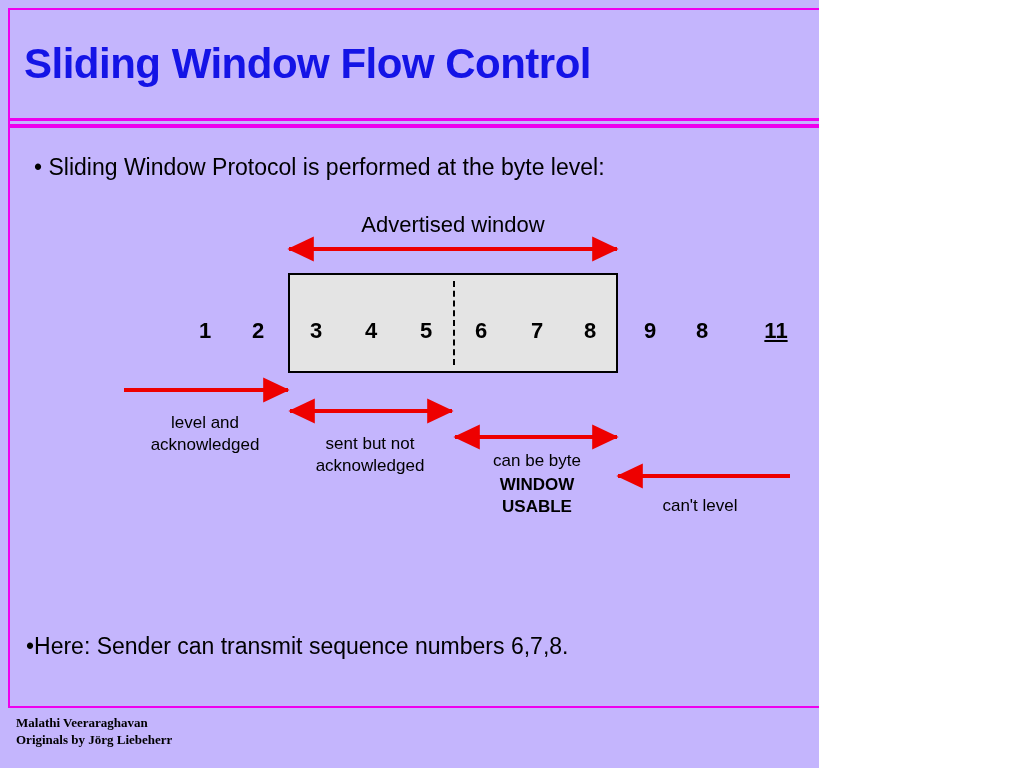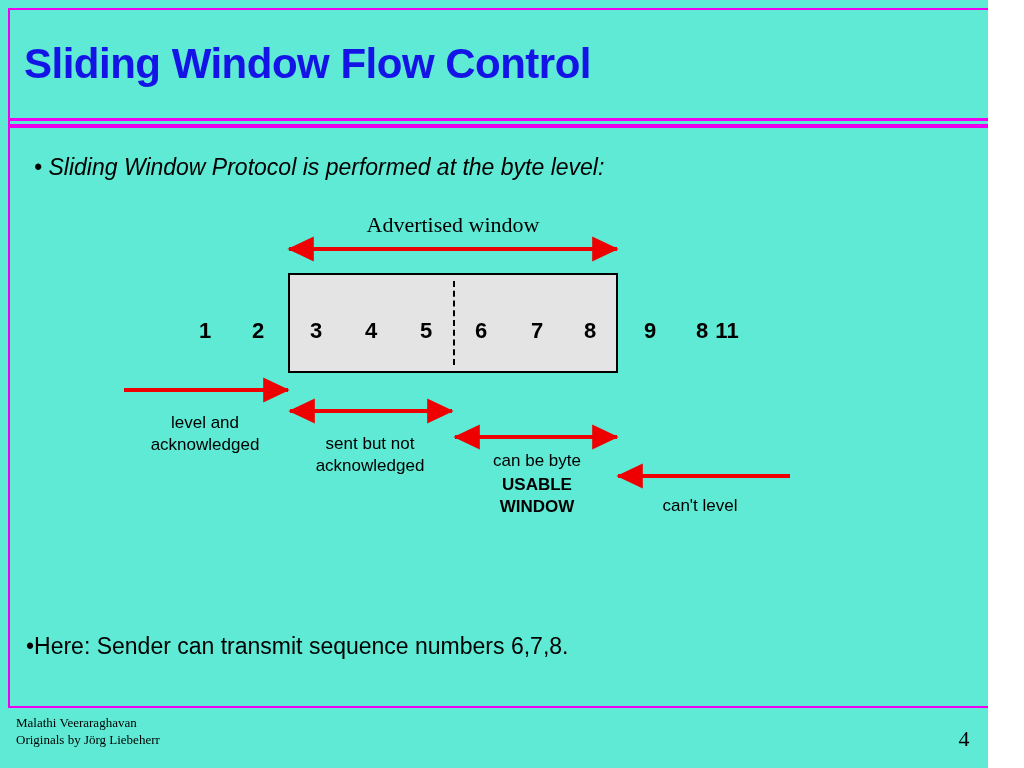--- a/index.html
+++ b/index.html
@@ -3,23 +3,23 @@
 <meta charset="utf-8">
 <title>Sliding Window Flow Control</title>
 <style>
   html, body {
     margin: 0;
     padding: 0;
     background: #ffffff;
   }
   #slide {
     position: relative;
-    width: 988px;
+    width: 819px;
     height: 768px;
-    background: #5eead4;
+    background: #c4b5fd;
     overflow: hidden;
     font-family: "Liberation Sans", sans-serif;
   }
 
   
   .frame-outer {
     position: absolute;
     left: 8px;
     top: 8px;
     width: 1006px;
@@ -50,21 +50,21 @@
     white-space: nowrap;
   }
 
   
   .bullet {
     position: absolute;
     color: #000000;
     font-size: 23px;
     white-space: nowrap;
   }
-  .bullet-1 { left: 34px; top: 154px; font-style: italic; }
+  .bullet-1 { left: 34px; top: 154px; }
   .bullet-2 { left: 26px; top: 633px; }
 
   
   #diagram {
     position: absolute;
     left: 0;
     top: 0;
     width: 1024px;
     height: 768px;
     pointer-events: none;
@@ -72,21 +72,20 @@
 
   .adv-label {
     position: absolute;
     left: 288px;
     top: 212px;
     width: 330px;
     text-align: center;
     font-size: 22px;
     color: #000;
     white-space: nowrap;
-    font-family: Liberation Serif, serif;
   }
 
   
   .win-box {
     position: absolute;
     left: 288px;
     top: 273px;
     width: 330px;
     height: 100px;
     background: #e4e4e4;
@@ -126,20 +125,21 @@
 
   
   .footer-credit {
     position: absolute;
     left: 16px;
     top: 714px;
     font-family: "Liberation Serif", serif;
     font-size: 13px;
     color: #000;
     line-height: 1.32;
+    font-weight: bold;
   }
   .page-num {
     position: absolute;
     left: 944px;
     top: 726px;
     width: 40px;
     text-align: center;
     font-family: "Liberation Serif", serif;
     font-size: 22px;
     color: #000;
@@ -168,21 +168,21 @@
       <div class="seq" style="left: 185px;">1</div>
       <div class="seq" style="left: 238px;">2</div>
       <div class="seq" style="left: 296px;">3</div>
       <div class="seq" style="left: 351px;">4</div>
       <div class="seq" style="left: 406px;">5</div>
       <div class="seq" style="left: 461px;">6</div>
       <div class="seq" style="left: 517px;">7</div>
       <div class="seq" style="left: 570px;">8</div>
       <div class="seq" style="left: 630px;">9</div>
       <div class="seq" style="left: 682px;">8</div>
-      <div class="seq" style="left: 707px;">11</div>
+      <div class="seq" style="left: 756px; text-decoration: underline;">11</div>
     </div>
 
   <svg id="diagram" viewBox="0 0 1024 768" xmlns="http://www.w3.org/2000/svg">
     <defs>
       <marker id="ar-right" markerWidth="7" markerHeight="7" refX="6.2" refY="3.5" orient="auto" markerUnits="strokeWidth">
         <path d="M0,0.4 L6.6,3.5 L0,6.6 z" fill="#ee0000"></path>
       </marker>
       <marker id="ar-left" markerWidth="7" markerHeight="7" refX="0.8" refY="3.5" orient="auto" markerUnits="strokeWidth">
         <path d="M7,0.4 L0.4,3.5 L7,6.6 z" fill="#ee0000"></path>
       </marker>
@@ -202,22 +202,22 @@
         <div>acknowledged</div>
       </div>
       <div class="lbl" style="left: 295px; top: 433px; width: 150px;">
         <div>sent but not</div>
         <div>acknowledged</div>
       </div>
       <div class="lbl" style="left: 462px; top: 450px; width: 150px;">
         <div>can be byte</div>
       </div>
       <div class="lbl bold" style="left: 462px; top: 474px; width: 150px;">
+        <div>WINDOW</div>
         <div>USABLE</div>
-        <div>WINDOW</div>
       </div>
       <div class="lbl" style="left: 625px; top: 495px; width: 150px;">
         <div>can't level</div>
       </div>
     </div>
 
   <div class="footer-credit">
     <div>Malathi Veeraraghavan</div>
     <div>Originals by Jörg Liebeherr</div>
   </div>

